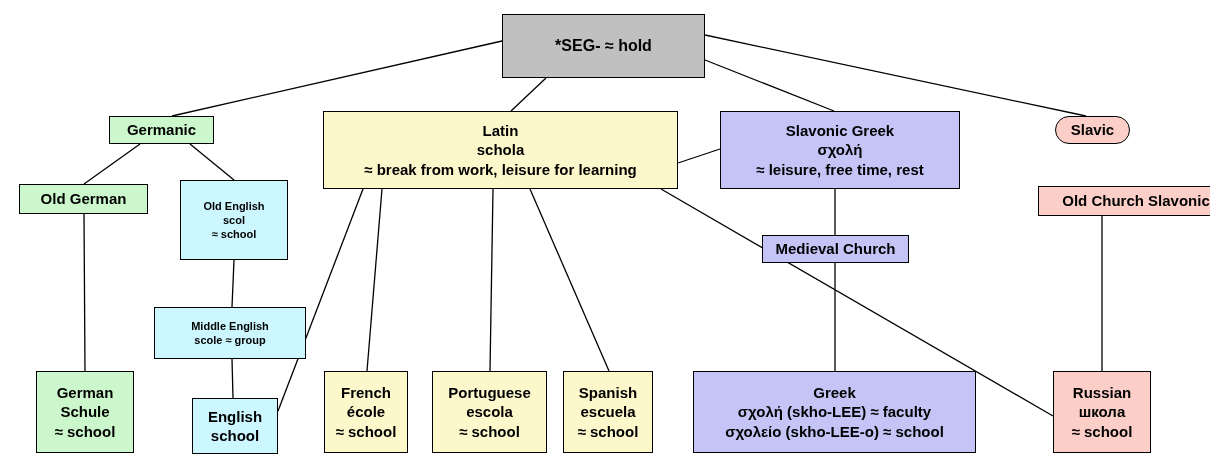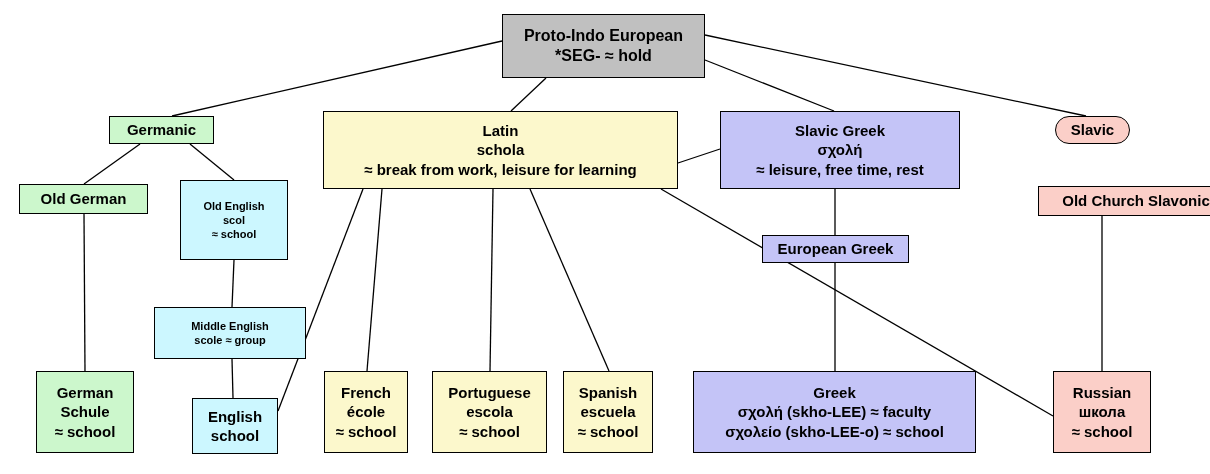--- a/index.html
+++ b/index.html
@@ -67,52 +67,51 @@
       <line x1="493" y1="189" x2="490" y2="371" stroke="#000000" stroke-width="1.3"></line>
       <line x1="530" y1="189" x2="609" y2="371" stroke="#000000" stroke-width="1.3"></line>
       <line x1="678" y1="163" x2="720" y2="149" stroke="#000000" stroke-width="1.3"></line>
       <line x1="661" y1="189" x2="1053" y2="416" stroke="#000000" stroke-width="1.3"></line>
       <line x1="835" y1="189" x2="835" y2="235" stroke="#000000" stroke-width="1.3"></line>
       <line x1="835" y1="263" x2="835" y2="371" stroke="#000000" stroke-width="1.3"></line>
       <line x1="1102" y1="216" x2="1102" y2="371" stroke="#000000" stroke-width="1.3"></line>
     </svg>
   <div id="node-layer">
       <div class="node" style="left: 502px; top: 14px; width: 203px; height: 64px; background: rgb(192, 192, 192); border-color: rgb(0, 0, 0); font-size: 16px;">
-        <span class="line">Proto-Indo European</span>
         <span class="line">*SEG- ≈ hold</span>
       </div>
       <div class="node" style="left: 109px; top: 116px; width: 105px; height: 28px; background: rgb(204, 247, 204); border-color: rgb(0, 0, 0); font-size: 15px;">
         <span class="line">Germanic</span>
       </div>
       <div class="node" style="left: 323px; top: 111px; width: 355px; height: 78px; background: rgb(252, 248, 204); border-color: rgb(0, 0, 0); font-size: 15px;">
         <span class="line">Latin</span>
         <span class="line">schola</span>
         <span class="line">≈ break from work, leisure for learning</span>
       </div>
       <div class="node" style="left: 720px; top: 111px; width: 240px; height: 78px; background: rgb(196, 196, 247); border-color: rgb(0, 0, 0); font-size: 15px;">
-        <span class="line">Slavic Greek</span>
+        <span class="line">Slavonic Greek</span>
         <span class="line">σχολή</span>
         <span class="line">≈ leisure, free time, rest</span>
       </div>
       <div class="node" style="left: 1055px; top: 116px; width: 75px; height: 28px; background: rgb(251, 207, 200); border-color: rgb(0, 0, 0); font-size: 15px; border-radius: 14px;">
         <span class="line">Slavic</span>
       </div>
       <div class="node" style="left: 19px; top: 184px; width: 129px; height: 30px; background: rgb(204, 247, 204); border-color: rgb(0, 0, 0); font-size: 15px;">
         <span class="line">Old German</span>
       </div>
       <div class="node" style="left: 180px; top: 180px; width: 108px; height: 80px; background: rgb(204, 247, 255); border-color: rgb(0, 0, 0); font-size: 11px;">
         <span class="line">Old English</span>
         <span class="line">scol</span>
         <span class="line">≈ school</span>
       </div>
       <div class="node" style="left: 1038px; top: 186px; width: 196px; height: 30px; background: rgb(251, 207, 200); border-color: rgb(0, 0, 0); font-size: 15px;">
         <span class="line">Old Church Slavonic</span>
       </div>
       <div class="node" style="left: 762px; top: 235px; width: 147px; height: 28px; background: rgb(196, 196, 247); border-color: rgb(0, 0, 0); font-size: 15px;">
-        <span class="line">European Greek</span>
+        <span class="line">Medieval Church</span>
       </div>
       <div class="node" style="left: 154px; top: 307px; width: 152px; height: 52px; background: rgb(204, 247, 255); border-color: rgb(0, 0, 0); font-size: 11px;">
         <span class="line">Middle English</span>
         <span class="line">scole ≈ group</span>
       </div>
       <div class="node" style="left: 36px; top: 371px; width: 98px; height: 82px; background: rgb(204, 247, 204); border-color: rgb(0, 0, 0); font-size: 15px;">
         <span class="line">German</span>
         <span class="line">Schule</span>
         <span class="line">≈ school</span>
       </div>

